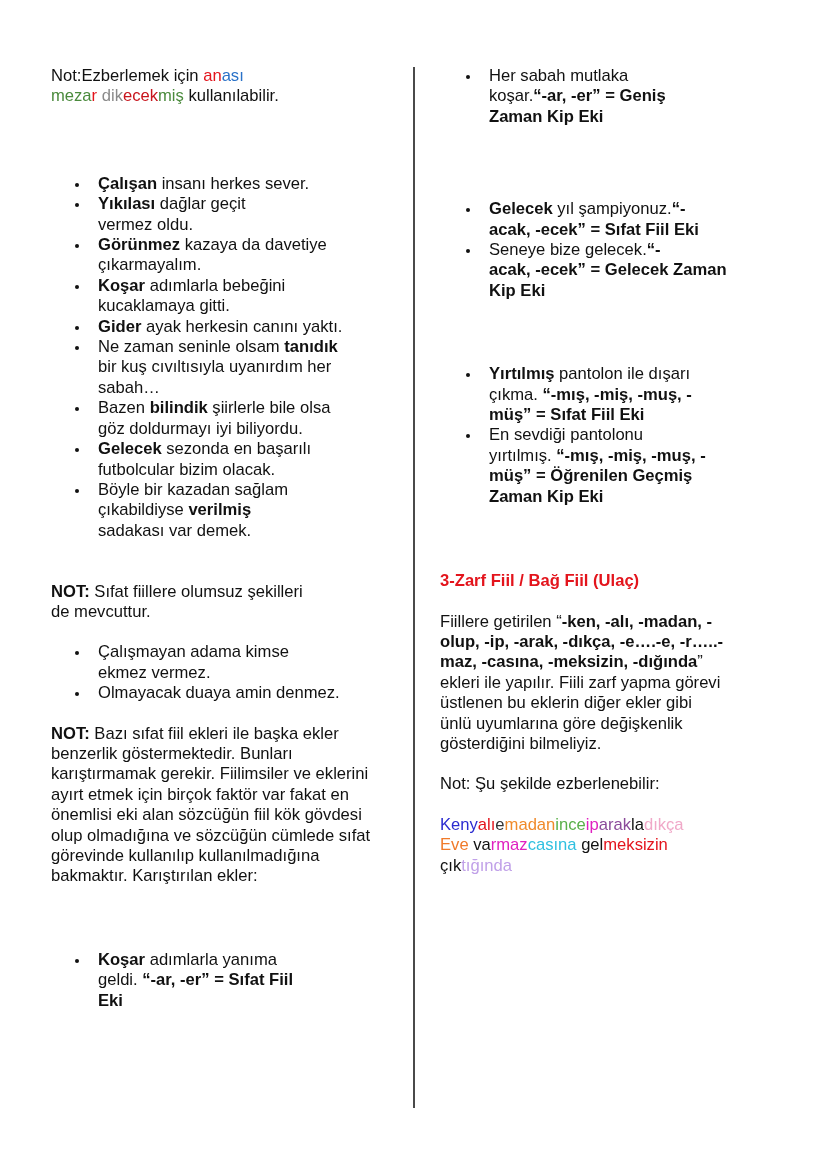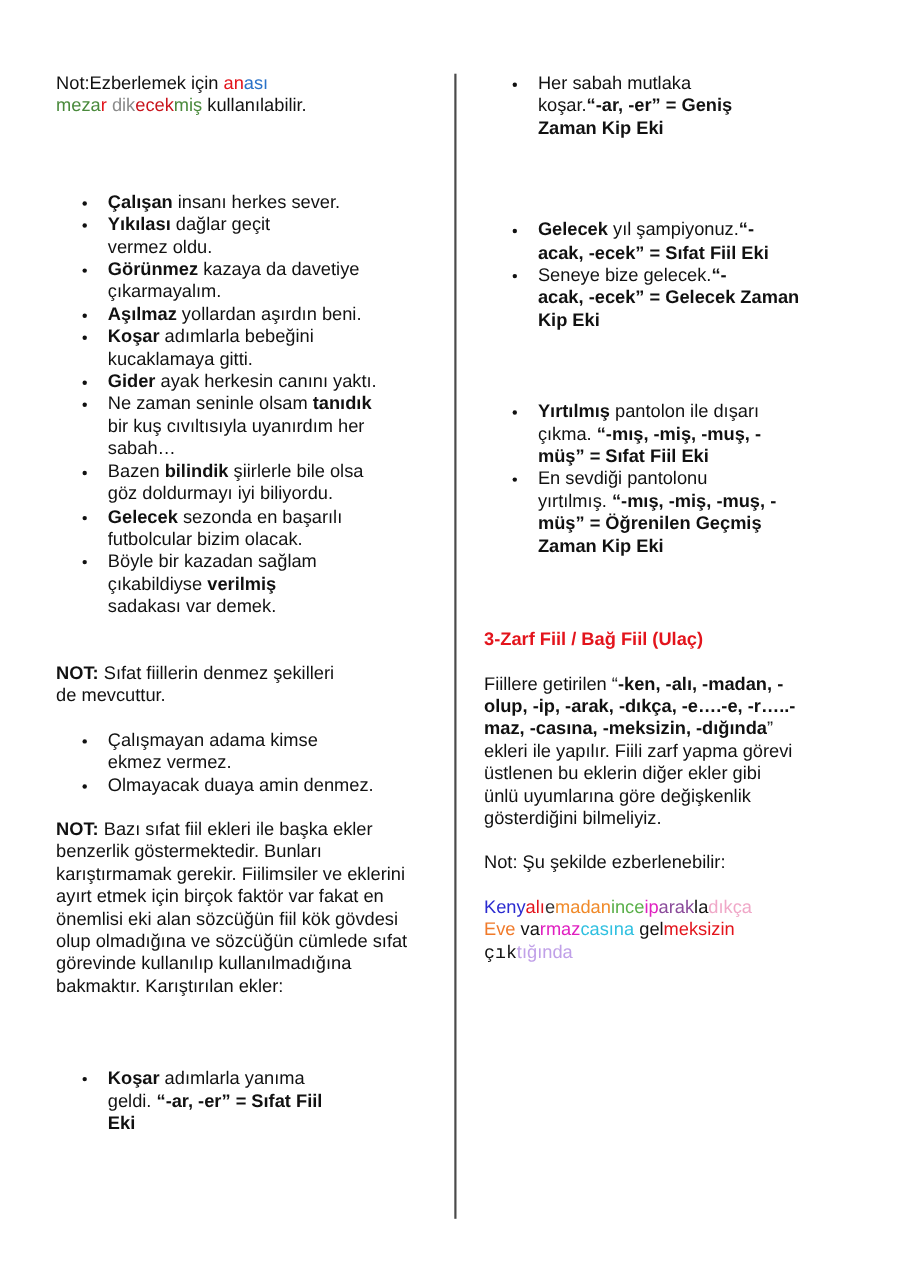--- a/index.html
+++ b/index.html
@@ -75,38 +75,37 @@
     <p style="margin-bottom:67px;">
       <span>Not:Ezberlemek için </span><span id="intro-mnemonic"><span style="white-space: pre-line; color: rgb(227, 20, 28);">an</span><span style="white-space: pre-line; color: rgb(42, 114, 200);">ası</span><br><span style="white-space: pre-line; color: rgb(74, 138, 60);">meza</span><span style="white-space: pre-line; color: rgb(227, 20, 28);">r</span><span style="white-space: pre-line; color: rgb(138, 138, 138);"> dik</span><span style="white-space: pre-line; color: rgb(200, 20, 28);">ecek</span><span style="white-space: pre-line; color: rgb(74, 138, 60);">miş</span></span><span> kullanılabilir.</span>
     </p>
 
     <ul id="left-examples" style="margin-bottom:20px;">
         <li><b style="white-space: pre-line;">Çalışan</b><span style="white-space: pre-line;"> insanı herkes sever.</span></li>
         <li><b style="white-space: pre-line;">Yıkılası</b><span style="white-space: pre-line;"> dağlar geçit
 vermez oldu.</span></li>
         <li><b style="white-space: pre-line;">Görünmez</b><span style="white-space: pre-line;"> kazaya da davetiye
 çıkarmayalım.</span></li>
-        <li><b style="white-space: pre-line;">Aşılmaz</b><span style="white-space: pre-line;"> yollardan aşırdın beni.</span></li>
         <li><b style="white-space: pre-line;">Koşar</b><span style="white-space: pre-line;"> adımlarla bebeğini
 kucaklamaya gitti.</span></li>
         <li><b style="white-space: pre-line;">Gider</b><span style="white-space: pre-line;"> ayak herkesin canını yaktı.</span></li>
         <li><span style="white-space: pre-line;">Ne zaman seninle olsam </span><b style="white-space: pre-line;">tanıdık</b><span style="white-space: pre-line;">
 bir kuş cıvıltısıyla uyanırdım her
 sabah…</span></li>
         <li><span style="white-space: pre-line;">Bazen </span><b style="white-space: pre-line;">bilindik</b><span style="white-space: pre-line;"> şiirlerle bile olsa
 göz doldurmayı iyi biliyordu.</span></li>
         <li><b style="white-space: pre-line;">Gelecek</b><span style="white-space: pre-line;"> sezonda en başarılı
 futbolcular bizim olacak.</span></li>
         <li><span style="white-space: pre-line;">Böyle bir kazadan sağlam
 çıkabildiyse </span><b style="white-space: pre-line;">verilmiş</b><span style="white-space: pre-line;">
 sadakası var demek.</span></li>
       </ul>
 
     <p style="margin-bottom:20px; white-space:pre-line;">
-      <b>NOT:</b><span> Sıfat fiillerin denmez şekilleri
+      <b>NOT:</b><span> Sıfat fiillere olumsuz şekilleri
 de mevcuttur.</span>
     </p>
 
     <ul id="negative-examples" style="margin-bottom:20px;">
         <li><span style="white-space: pre-line;">Çalışmayan adama kimse
 ekmez vermez.</span></li>
         <li><span style="white-space: pre-line;">Olmayacak duaya amin denmez.</span></li>
       </ul>
 
     <p style="margin-bottom:63px; width:340px;">
@@ -157,16 +156,16 @@
 üstlenen bu eklerin diğer ekler gibi
 ünlü uyumlarına göre değişkenlik
 gösterdiğini bilmeliyiz.</span></p>
 
 
     <p style="margin-bottom:20px;">Not: Şu şekilde ezberlenebilir:</p>
 
     <div id="mnemonic-block" class="mnemo">
         <div><span style="color: rgb(43, 43, 208);">Keny</span><span style="color: rgb(227, 20, 28);">alı</span><span style="color: rgb(51, 51, 51);">e</span><span style="color: rgb(240, 138, 42);">madan</span><span style="color: rgb(90, 176, 74);">ince</span><span style="color: rgb(224, 32, 192);">ip</span><span style="color: rgb(138, 74, 154);">arak</span><span style="color: rgb(17, 17, 17);">la</span><span style="color: rgb(240, 168, 200);">dıkça</span></div>
         <div><span style="color: rgb(240, 122, 42);">E</span><span style="color: rgb(240, 122, 42);">ve</span><span style="color: rgb(17, 17, 17);"> va</span><span style="color: rgb(224, 32, 192);">rmaz</span><span style="color: rgb(48, 192, 224);">casına</span><span style="color: rgb(17, 17, 17);"> gel</span><span style="color: rgb(227, 20, 28);">meksizin</span></div>
-        <div><span style="color: rgb(17, 17, 17); font-family: Liberation Mono, monospace;">çık</span><span style="color: rgb(192, 160, 232);">tığında</span></div>
+        <div><span style="color: rgb(17, 17, 17);">çık</span><span style="color: rgb(192, 160, 232);">tığında</span></div>
       </div>
   </div>
 </div>
 
 </body></html>

